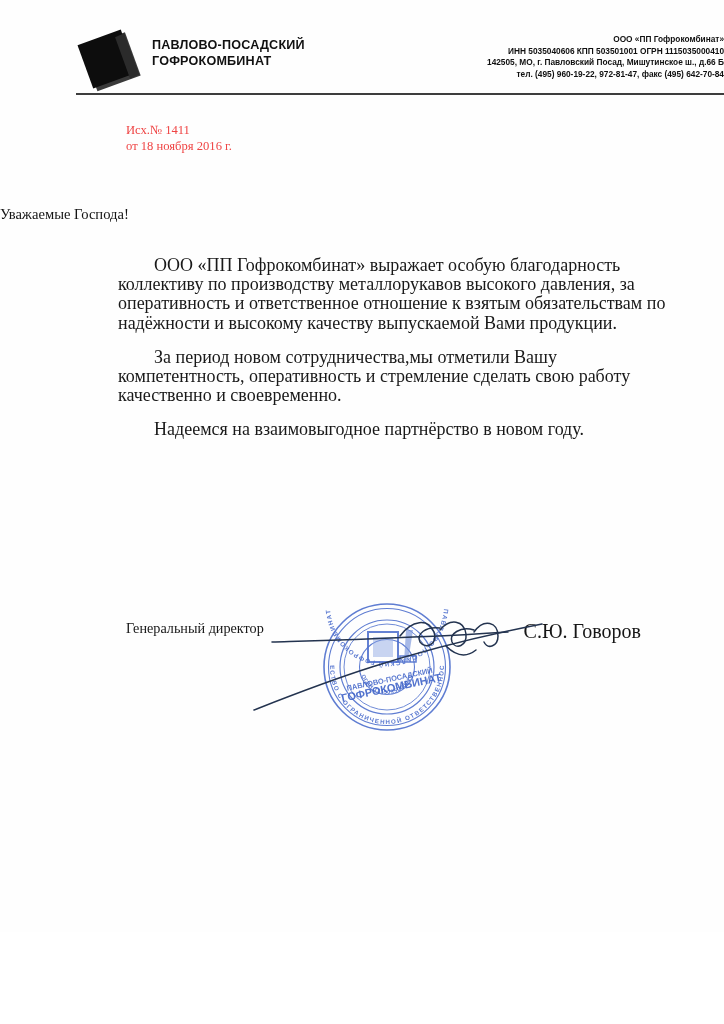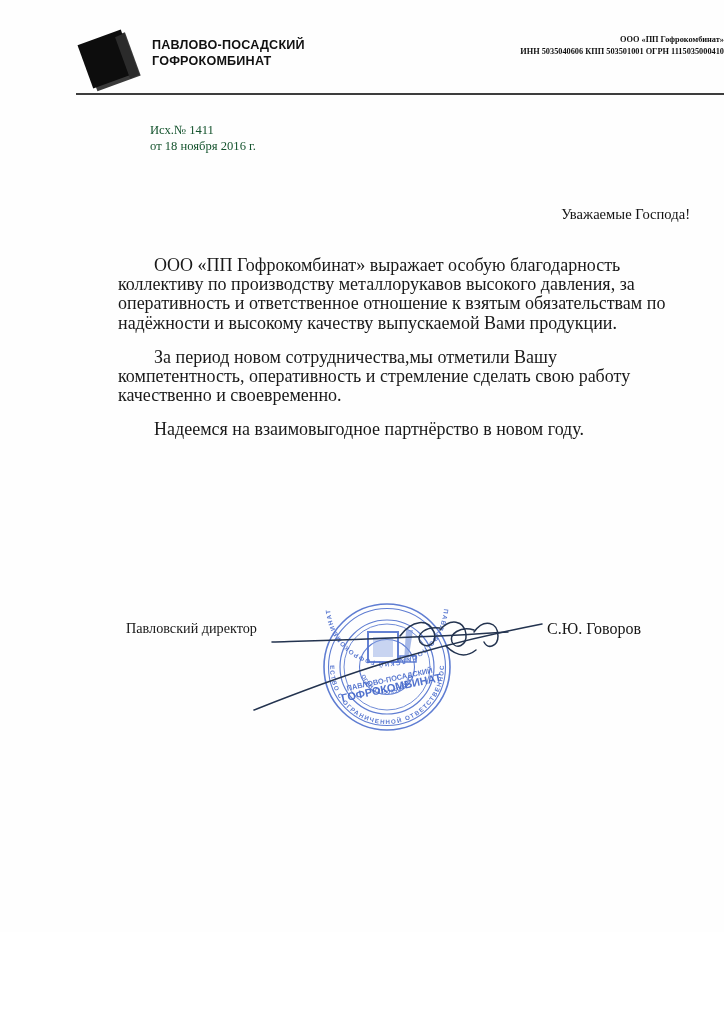--- a/index.html
+++ b/index.html
@@ -65,21 +65,21 @@
     color: #111111;
   }
   .brand div { white-space: nowrap; }
 
   .company-details {
     position: absolute;
     right: 0px;
     top: 6px;
     width: 470px;
     text-align: right;
-    font-family: Liberation Serif, serif;
+    font-family: Liberation Sans, sans-serif;
     font-weight: bold;
     font-size: 8.3px;
     line-height: 11.6px;
     color: #101010;
     overflow: hidden;
   }
   .company-details div { white-space: nowrap; }
 
   .rule {
     position: absolute;
@@ -87,34 +87,34 @@
     top: 93px;
     width: 648px;
     height: 2px;
     background: #2c2c2c;
     opacity: 0.92;
   }
 
   
   .refblock {
     position: absolute;
-    left: 150px;
+    left: 126px;
     top: 122px;
     font-size: 12.6px;
     line-height: 16px;
-    color: #14532d;
+    color: #ef4444;
   }
 
   
   .salutation {
     position: absolute;
     left: 0;
     top: 206px;
     width: 724px;
-    text-align: right;
+    text-align: left;
     padding-right: 34px;
     box-sizing: border-box;
     font-size: 14.6px;
     color: #141414;
   }
 
   
   .body-text {
     position: absolute;
     left: 118px;
@@ -144,21 +144,21 @@
     left: 0;
     top: 0;
     font-size: 14.2px;
     color: #161616;
     white-space: nowrap;
   }
   .sign-name {
     position: absolute;
     right: 45px;
     top: 0;
-    font-size: 16px;
+    font-size: 20px;
     color: #161616;
     white-space: nowrap;
   }
 
   
   .seal {
     position: absolute;
     left: 316px;
     top: 596px;
     width: 142px;
@@ -192,40 +192,42 @@
     </div>
 
     <div class="brand">
       <div>ПАВЛОВО-ПОСАДСКИЙ</div>
       <div>ГОФРОКОМБИНАТ</div>
     </div>
 
     <div class="company-details">
       <div>ООО «ПП Гофрокомбинат»</div>
       <div>ИНН 5035040606 КПП 503501001 ОГРН 1115035000410</div>
+      <div>142505, МО, г. Павловский Посад, Мишутинское ш., д.66 Б</div>
+      <div>тел. (495) 960-19-22, 972-81-47, факс (495) 642-70-84</div>
     </div>
   </div>
 
   <div class="rule"></div>
 
   <div class="refblock">
     <div>Исх.№ 1411</div>
     <div>от  18 ноября 2016 г.</div>
   </div>
 
   <div class="salutation">Уважаемые Господа!</div>
 
   <div class="body-text">
     <p>ООО «ПП Гофрокомбинат» выражает  особую благодарность коллективу по производству металлорукавов высокого давления, за оперативность и ответственное отношение к взятым обязательствам по надёжности и высокому качеству выпускаемой Вами продукции.</p>
     <p>За период новом сотрудничества,мы отметили Вашу компетентность, оперативность и стремление сделать свою работу качественно и своевременно.</p>
     <p class="last">Надеемся на взаимовыгодное партнёрство в новом году.</p>
   </div>
 
   <div class="sign-row">
-    <div class="sign-title">Павловский директор</div>
+    <div class="sign-title">Генеральный директор</div>
     <div class="sign-name">С.Ю. Говоров</div>
   </div>
 
   <svg class="seal" viewBox="0 0 142 142">
     <defs>
       <path id="arcOuter" d="M 71 133 m -57 0 a 57 57 0 1 1 114 0" transform="rotate(180 71 71)"></path>
       <path id="arcOuterBottom" d="M 14 71 a 57 57 0 0 0 114 0"></path>
       <path id="arcMid" d="M 71 71 m -43 0 a 43 43 0 1 1 86 0"></path>
       <path id="arcInner" d="M 71 71 m -27 0 a 27 27 0 1 0 54 0"></path>
     </defs>

